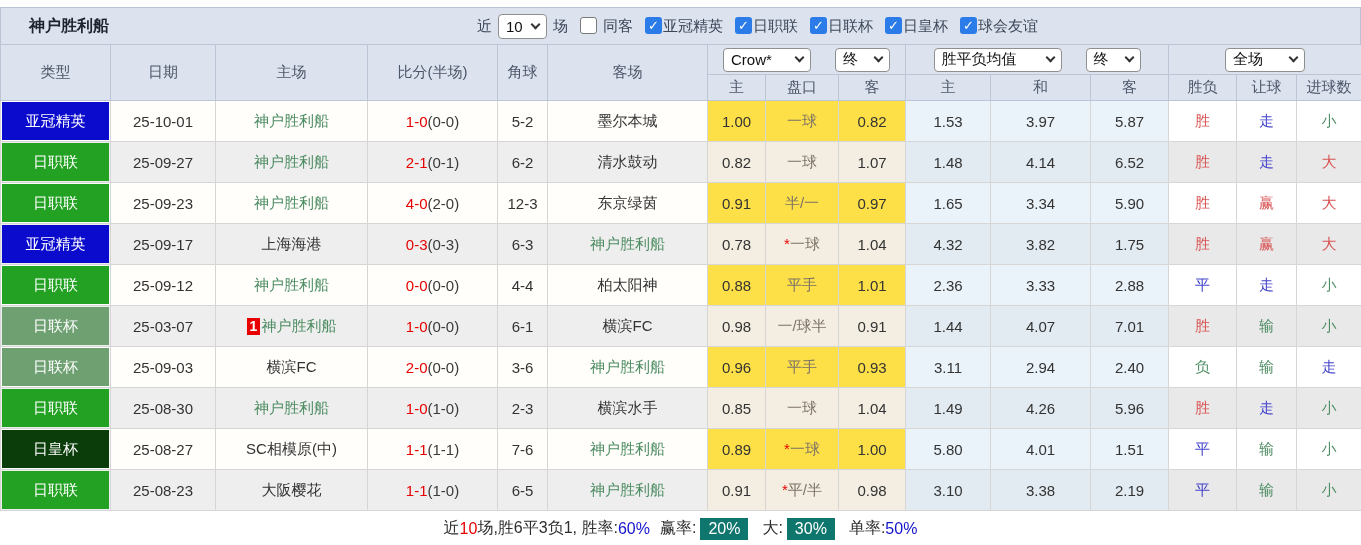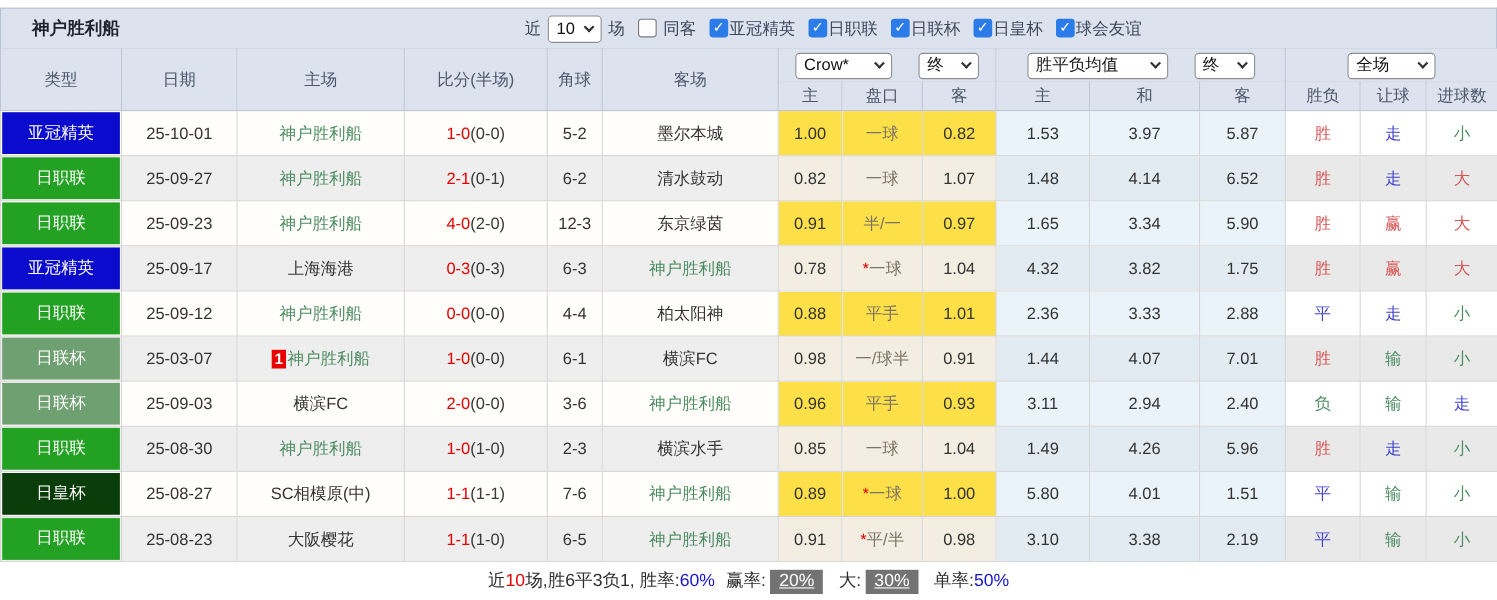--- a/index.html
+++ b/index.html
@@ -63,21 +63,21 @@
   .c-red { color:#d95454; }
   .c-blue { color:#4343cc; }
   .c-green { color:#4e8d63; }
 
   
   .footer { height:35px; display:flex; align-items:center; justify-content:center;
             font-size:16px; color:#2e2e2e; background:#fff; }
   .footer span { white-space:pre; }
   .f-red { color:#e60000; }
   .f-blue { color:#1414cc; }
-  .f-badge { background:#737373; color:#fff; padding:2px 8px; margin:0 4px;text-decoration:underline; }
+  .f-badge { background:#0f766e; color:#fff; padding:2px 8px; margin:0 4px; }
   .f-gap { margin-left:10px; }
 </style>
 </head>
 <body>
 
 <div class="page">
   <div class="top-strip"></div>
 
   <div class="topbar">
     <span class="team-title">神户胜利船</span>

